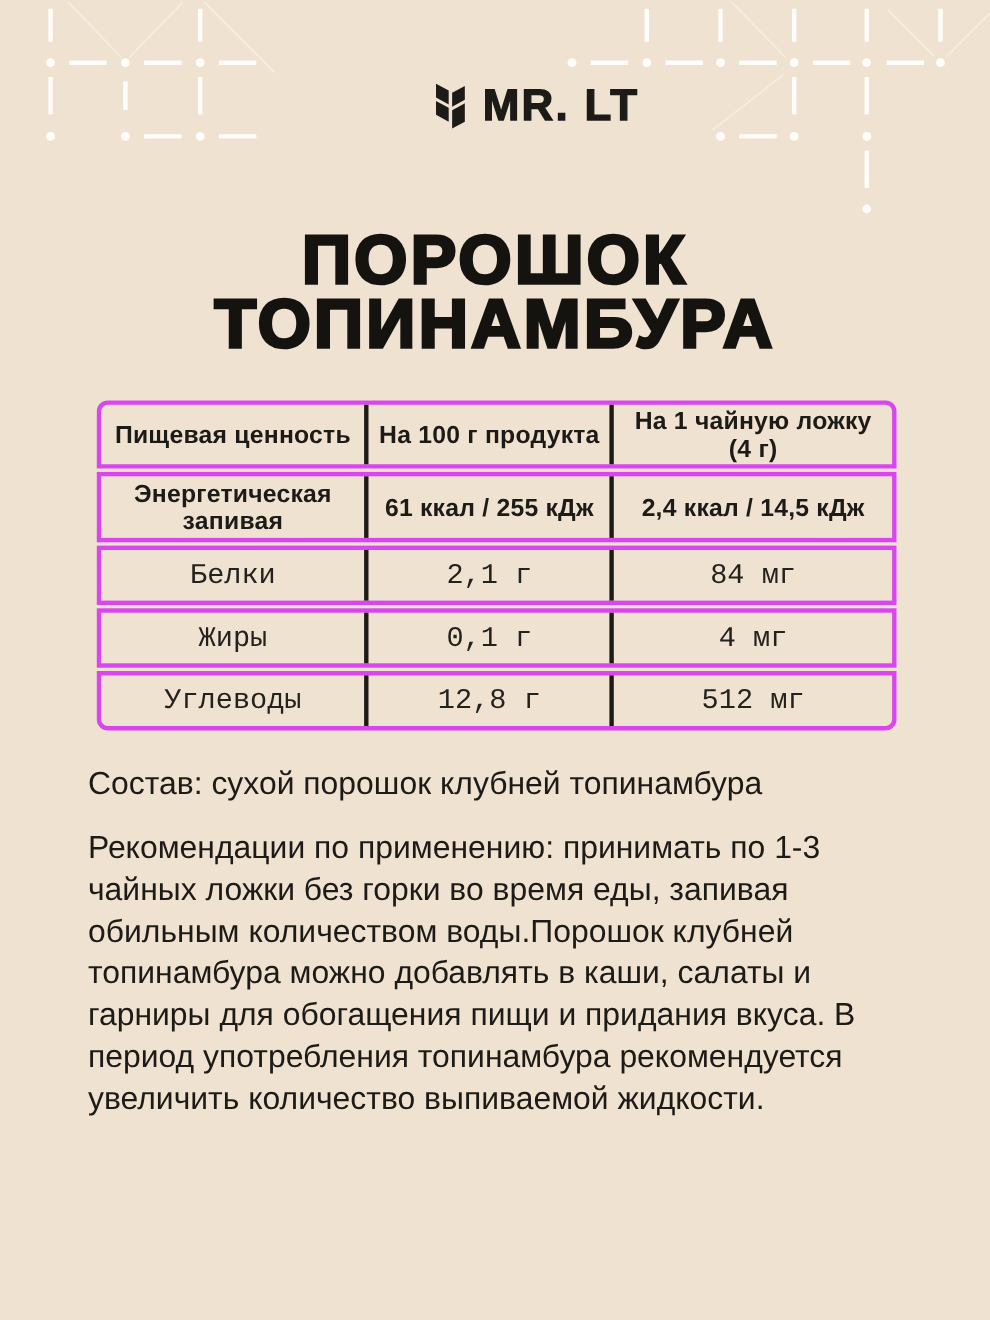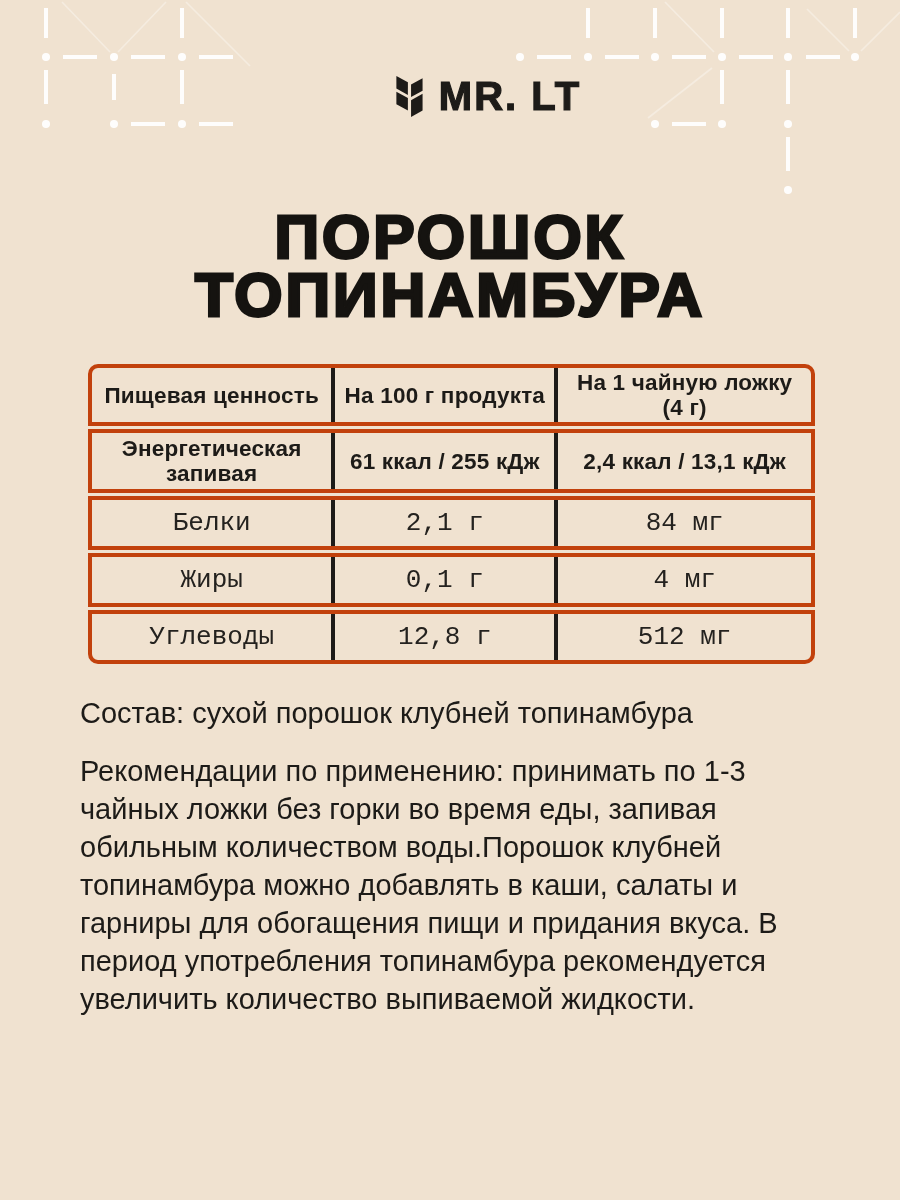--- a/index.html
+++ b/index.html
@@ -14,21 +14,21 @@
   .logo-mark{width:30px;height:44px;}
   .logo-text{font-size:40px;font-weight:bold;letter-spacing:2px;color:#1d1b18;-webkit-text-stroke:1.2px #1d1b18;}
 
   
   .title{position:absolute;top:208px;left:0;width:900px;text-align:center;
          font-weight:bold;font-size:62px;line-height:58px;letter-spacing:3px;color:#151310;
          -webkit-text-stroke:3px #151310;}
 
   
   .ntable{position:absolute;top:364px;left:88px;width:727px;display:flex;flex-direction:column;gap:3px;box-sizing:border-box;}
-  .t-row{display:flex;border:4px solid #c2410c;box-sizing:border-box;background:transparent;}
+  .t-row{display:flex;border:4px solid #d946ef;box-sizing:border-box;background:transparent;}
   .t-row.first{border-radius:10px 10px 0 0;}
   .t-row.last{border-radius:0 0 10px 10px;}
   .t-cell{display:flex;align-items:center;justify-content:center;text-align:center;box-sizing:border-box;padding:2px 6px;}
   .t-cell + .t-cell{border-left:4px solid #1d1b18;}
   .c1{flex:0 0 33.3%;}
   .c2{flex:0 0 31.0%;}
   .c3{flex:1 1 auto;}
   .h56{min-height:48px;}
   .h64{min-height:56px;}
   .h54{min-height:46px;}
@@ -131,21 +131,21 @@
 
   <div class="ntable" data-interactable="false">
     <div class="t-row first" data-interactable="false">
       <div class="t-cell c1 t-bold h56" data-interactable="false">Пищевая ценность</div>
       <div class="t-cell c2 t-bold h56" data-interactable="false">На 100 г продукта</div>
       <div class="t-cell c3 t-bold h56" data-interactable="false">На 1 чайную ложку (4 г)</div>
     </div>
     <div class="t-row" data-interactable="false">
       <div class="t-cell c1 t-bold h64" data-interactable="false">Энергетическая запивая</div>
       <div class="t-cell c2 t-bold h64" data-interactable="false">61 ккал / 255 кДж</div>
-      <div class="t-cell c3 t-bold h64" data-interactable="false">2,4 ккал / 13,1 кДж</div>
+      <div class="t-cell c3 t-bold h64" data-interactable="false">2,4 ккал / 14,5 кДж</div>
     </div>
     <div class="t-row" data-interactable="false">
       <div class="t-cell c1 t-reg h54" data-interactable="false">Белки</div>
       <div class="t-cell c2 t-reg h54" data-interactable="false">2,1 г</div>
       <div class="t-cell c3 t-reg h54" data-interactable="false">84 мг</div>
     </div>
     <div class="t-row" data-interactable="false">
       <div class="t-cell c1 t-reg h54" data-interactable="false">Жиры</div>
       <div class="t-cell c2 t-reg h54" data-interactable="false">0,1 г</div>
       <div class="t-cell c3 t-reg h54" data-interactable="false">4 мг</div>

